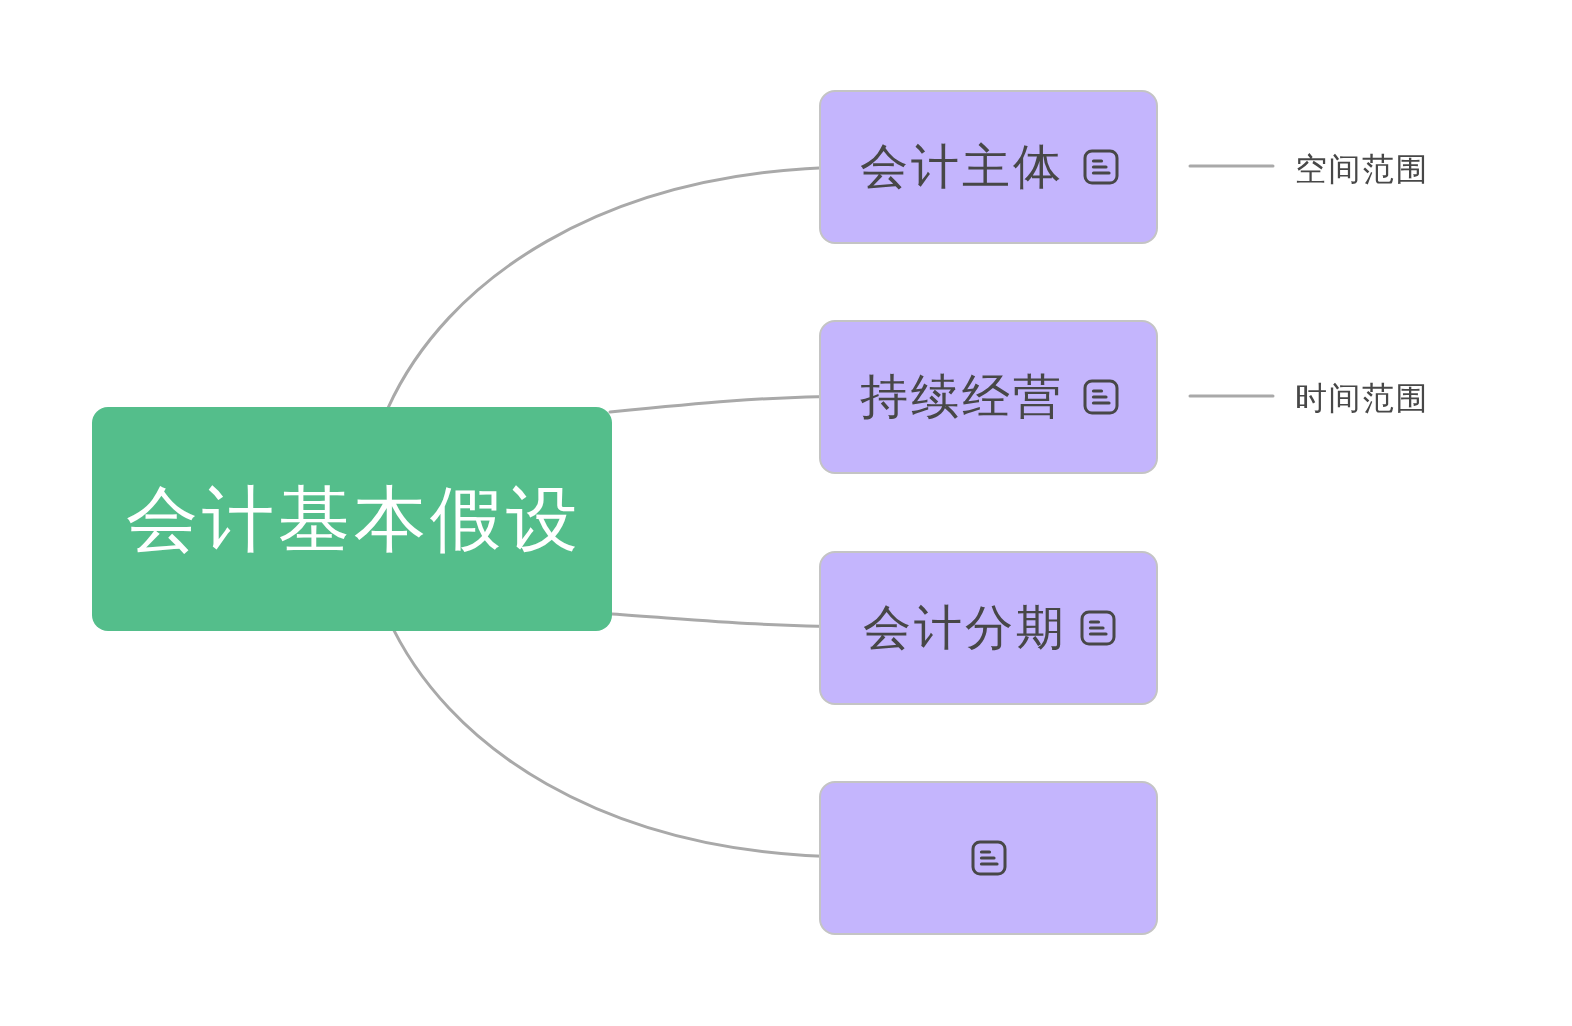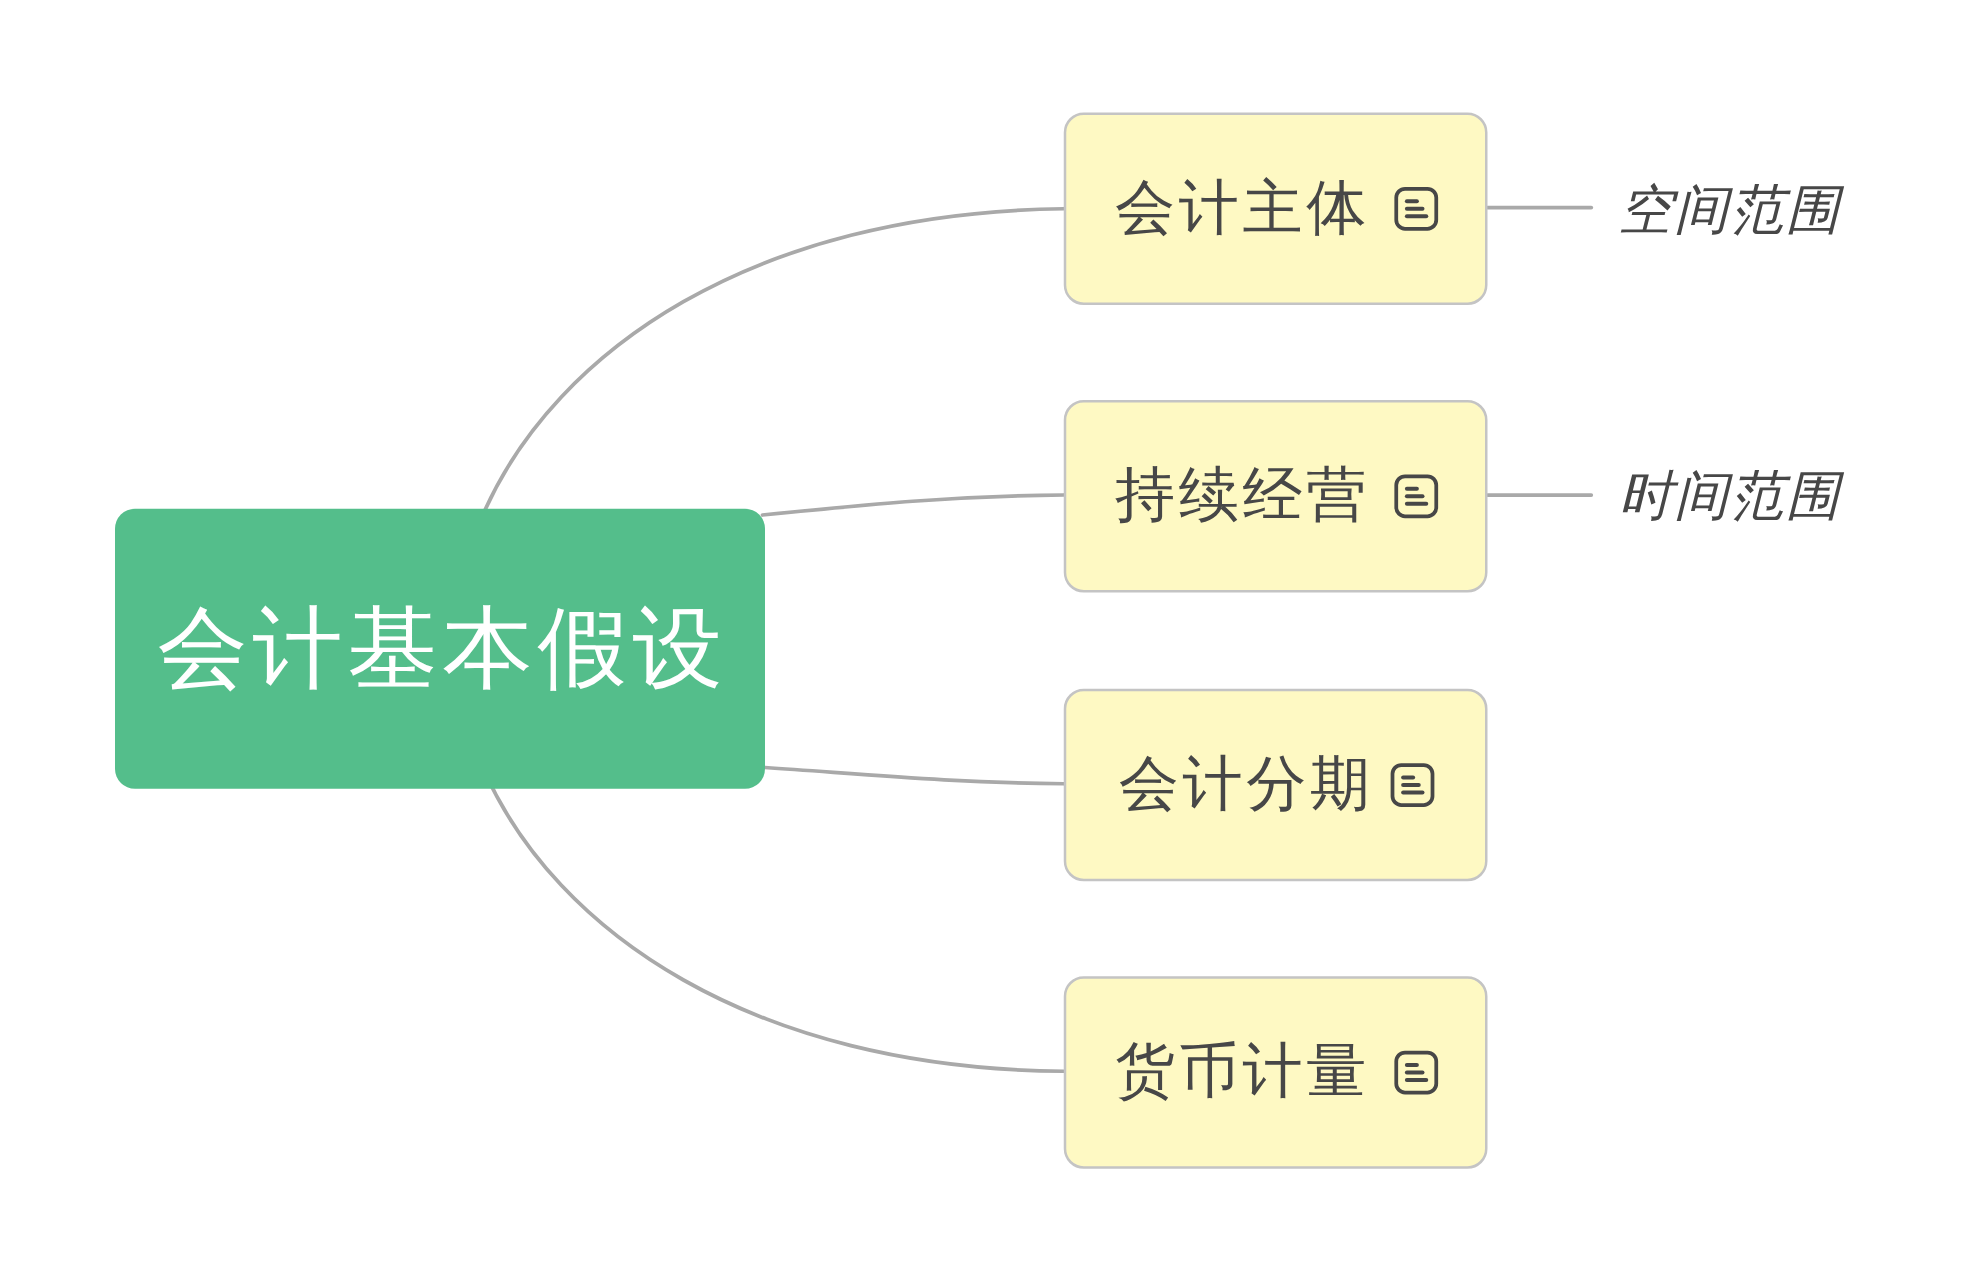--- a/index.html
+++ b/index.html
@@ -44,23 +44,23 @@
   .root-topic .r-label{
     color:var(--root-text);
     font-size:72px;
     letter-spacing:4px;
     white-space:nowrap;
     line-height:1;
     padding-left:4px;
   }
   .topic{
     position:absolute;
-    left:851px;
+    left:819px;
     width:339px;height:154px;
-    background:#fef9c3;
+    background:#c4b5fd;
     border:2px solid var(--node-border);
     border-radius:16px;
     display:flex;align-items:center;justify-content:center;
     gap:18px;
     cursor:pointer;
   }
   .topic.n1{top:90px;}
   .topic.n2{top:320px;}
   .topic.n3{top:551px;gap:12px;}
   .topic.n4{top:781px;}
@@ -82,26 +82,25 @@
     fill:none;stroke:var(--text-dark);stroke-width:3;
   }
   .note-icon line{
     stroke:var(--text-dark);stroke-width:3.2;stroke-linecap:round;
   }
   .callout{
     position:absolute;
     left:1295px;
     transform:translateY(-50%);
     color:var(--text-dark);
-    font-size:43px;
+    font-size:32px;
     letter-spacing:1.5px;
     white-space:nowrap;
     line-height:1;
     cursor:pointer;
-    font-style:italic;
   }
   .callout.c1{top:169px;}
   .callout.c2{top:398px;}
 </style>
 </head>
 <body>
 
 <div class="canvas">
 
   <svg class="connectors" viewBox="0 0 1572 1026" aria-hidden="true">
@@ -147,21 +146,20 @@
       <svg viewBox="0 0 38 38">
           <rect x="3" y="3" width="32" height="32" rx="7"></rect>
           <line x1="11.5" y1="13" x2="19.5" y2="13"></line>
           <line x1="11.5" y1="19" x2="24" y2="19"></line>
           <line x1="11.5" y1="25" x2="27" y2="25"></line>
         </svg>
     </span>
   </div>
 
   <div class="topic n4">
-    <span class="t-label">货币计量</span>
     <span class="note-icon">
       <svg viewBox="0 0 38 38">
           <rect x="3" y="3" width="32" height="32" rx="7"></rect>
           <line x1="11.5" y1="13" x2="19.5" y2="13"></line>
           <line x1="11.5" y1="19" x2="24" y2="19"></line>
           <line x1="11.5" y1="25" x2="27" y2="25"></line>
         </svg>
     </span>
   </div>
 

